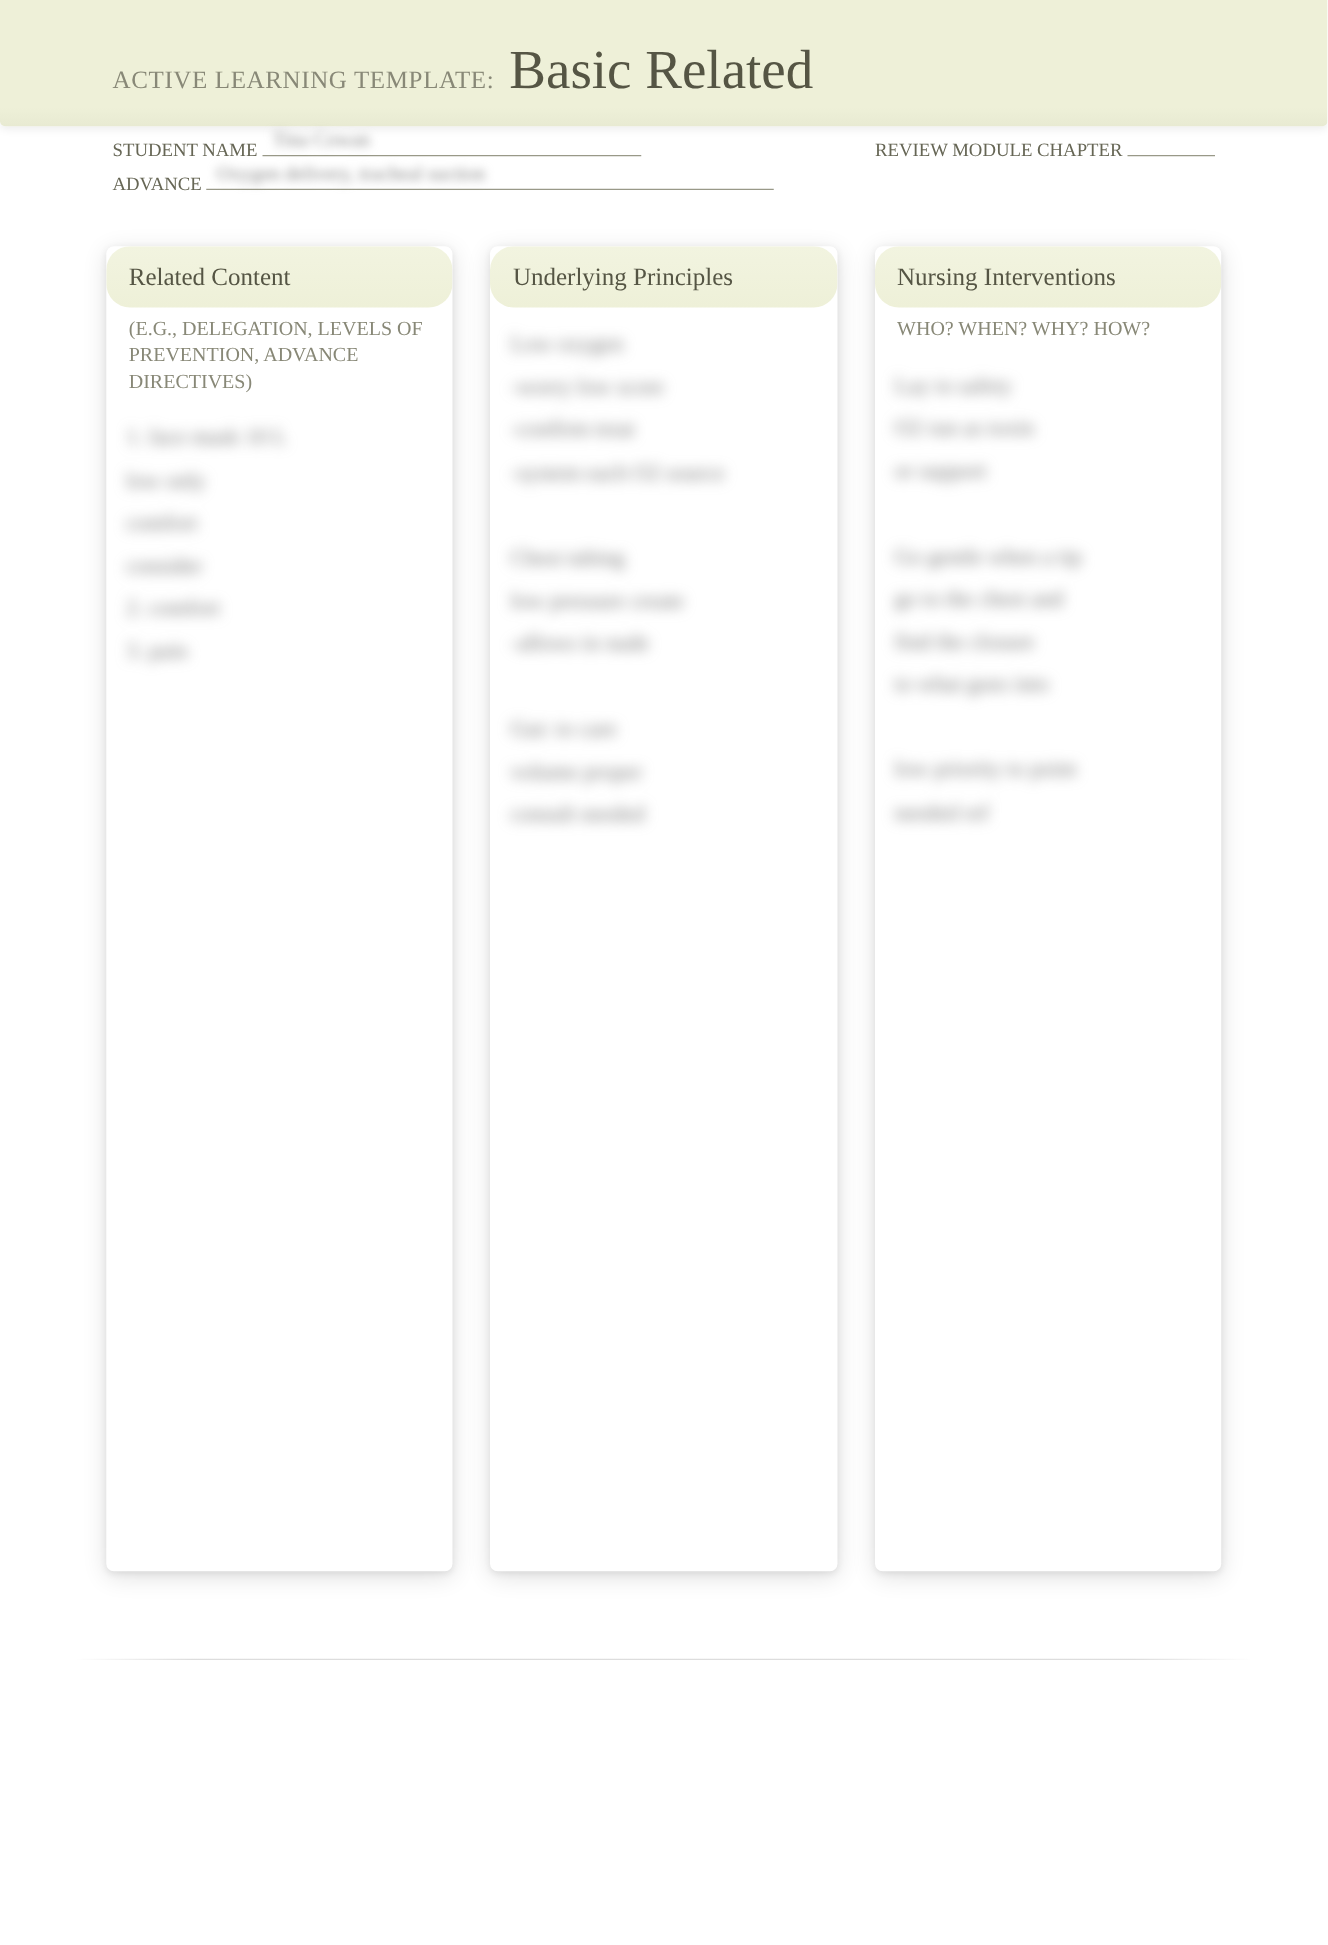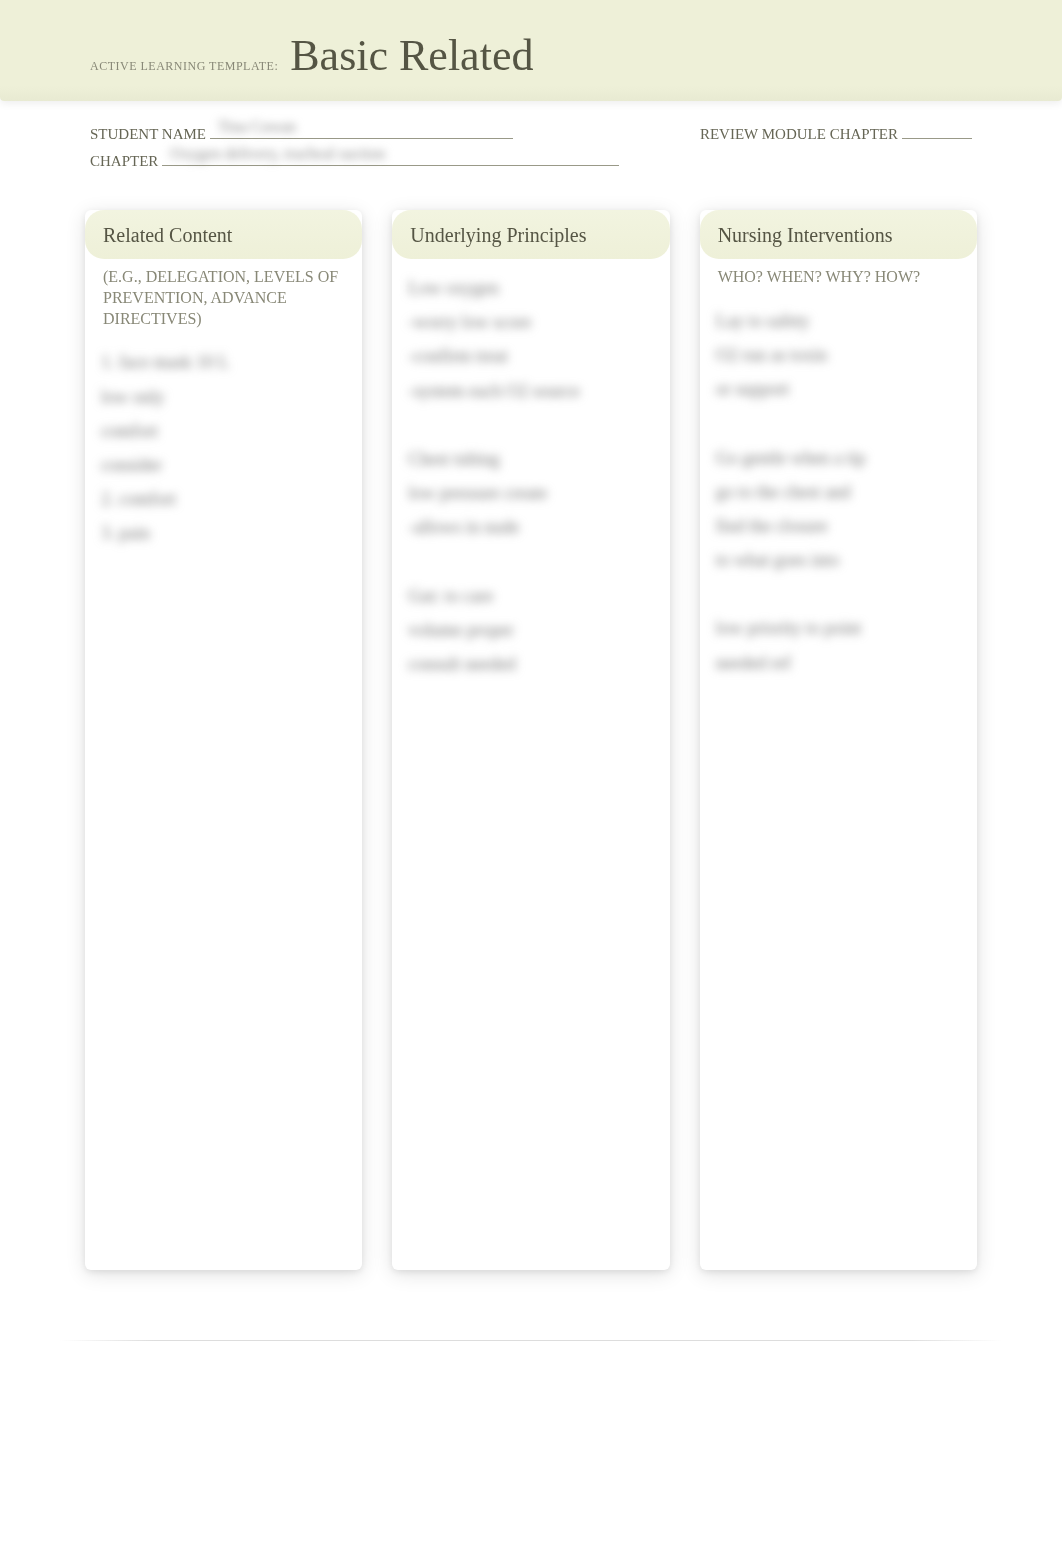--- a/index.html
+++ b/index.html
@@ -17,34 +17,34 @@
       width: 100%;
       background: #ffffff;
     }
     .header-band {
       background: linear-gradient(to bottom, #eef0d8 0%, #eef0d8 85%, #e8ead2 100%);
       padding: 30px 90px 20px 90px;
       border-radius: 0 0 4px 4px;
       box-shadow: 0 2px 8px rgba(0,0,0,0.08);
     }
     .template-label {
-      font-size: 12px;
+      font-size: 20px;
       color: #888877;
       letter-spacing: 0.5px;
       display: inline;
     }
     .template-title {
       font-size: 44px;
       color: #555544;
       display: inline;
       margin-left: 8px;
       font-weight: normal;
     }
     .meta-row {
-      padding: 25px 90px 10px 90px;
+      padding: 12px 90px 10px 90px;
       display: flex;
       flex-wrap: wrap;
       gap: 0;
       font-size: 15px;
       color: #666655;
     }
     .meta-field {
       display: flex;
       align-items: baseline;
       white-space: nowrap;
@@ -134,21 +134,21 @@
         <span class="blur-text">Tina Cowan</span>
       </span>
     </div>
     <div class="meta-field chapter">
       <span class="meta-label">REVIEW MODULE CHAPTER</span>
       <span class="meta-line" style="min-width:70px">
         <span class="blur-text"></span>
       </span>
     </div>
     <div class="meta-field concept">
-      <span class="meta-label">CHAPTER</span>
+      <span class="meta-label">ADVANCE</span>
       <span class="meta-line">
         <span class="blur-text">Oxygen delivery, tracheal suction</span>
       </span>
     </div>
   </div>
 
   <div class="columns">
 
     <div class="card">
       <div class="card-header">Related Content</div>

